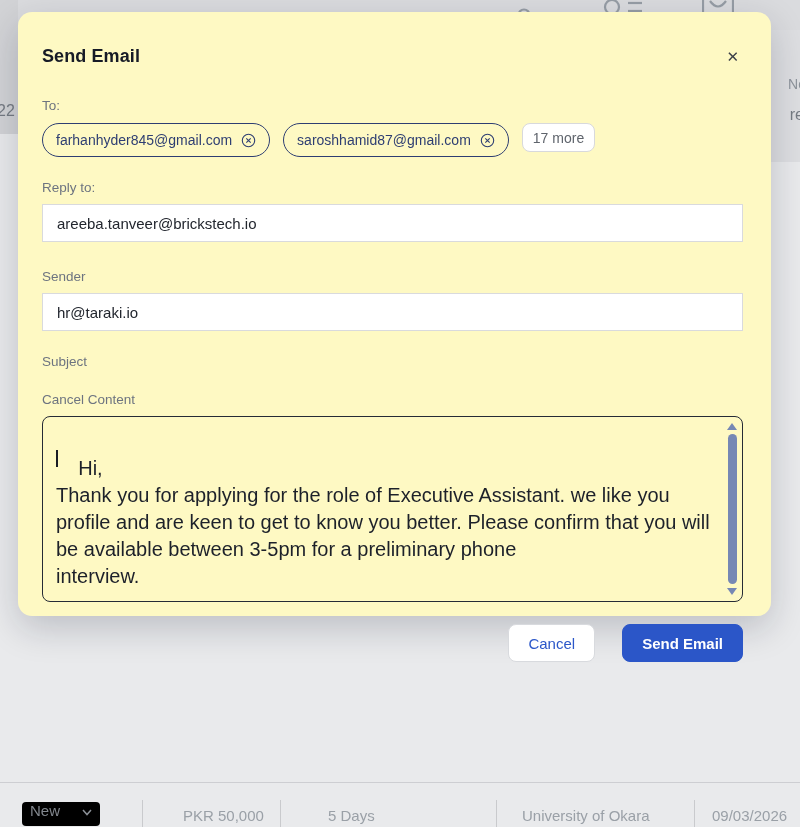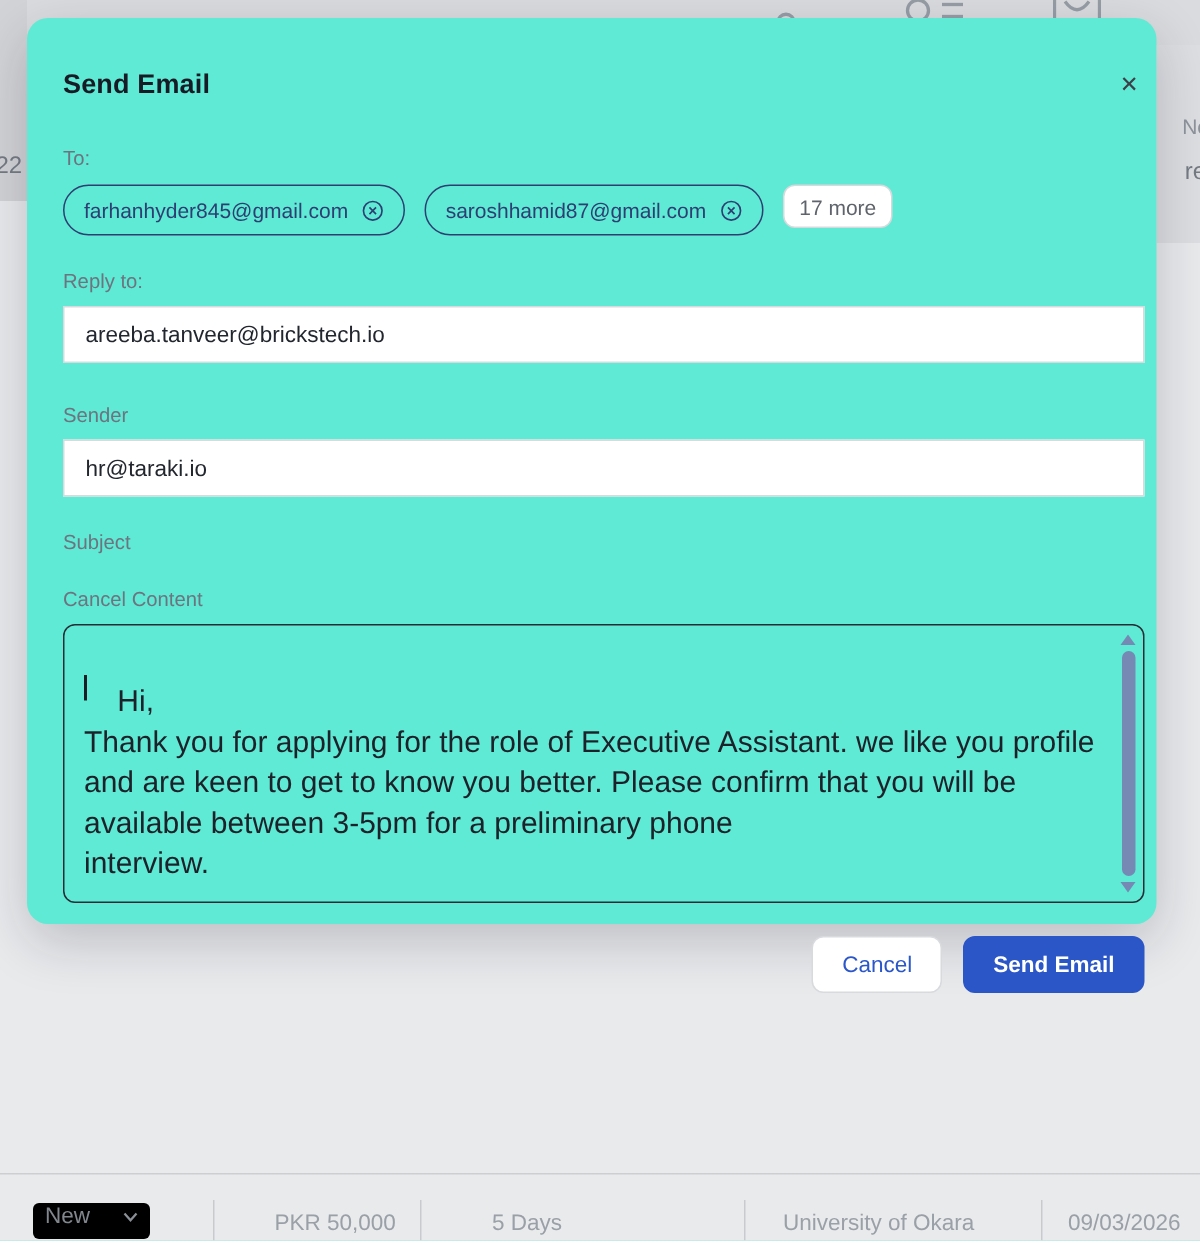--- a/index.html
+++ b/index.html
@@ -40,23 +40,23 @@
   .bg-select {
     position: absolute; left: 22px; top: 2px; width: 78px; height: 24px;
     background: #000000; border-radius: 4px;
     display: flex; align-items: flex-start; justify-content: space-between;
     padding: 0 8px; box-sizing: border-box;
     font-size: 15px; color: #82878e;
   }
   
   .modal {
     position: absolute; left: 18px; top: 12px; width: 753px; height: 604px;
-    background: #5eead4; border-radius: 14px;
+    background: #fef9c3; border-radius: 14px;
     box-shadow: 0 12px 36px rgba(15, 20, 40, 0.20);
-    box-sizing: border-box; padding: 34px 8px 0 24px;
+    box-sizing: border-box; padding: 34px 28px 0 24px;
   }
   .modal-header { display: flex; justify-content: space-between; align-items: flex-start; }
   .modal-title { font-size: 18px; font-weight: bold; color: #171b26; letter-spacing: 0.1px; }
   .modal-close {
     font-size: 15px; color: #3c4048; cursor: pointer; line-height: 18px;
     background: none; border: none; padding: 2px 4px; font-family: inherit;
   }
   .field-label { margin-top: 23px; font-size: 13.5px; color: #6d7480; }
   .field-label.first { margin-top: 30px; }
   .field-label.sender-gap { margin-top: 27px; }
@@ -105,21 +105,21 @@
   .sb-arrow-down {
     position: absolute; bottom: 3px; left: 2px; width: 0; height: 0;
     border-left: 5px solid transparent; border-right: 5px solid transparent;
     border-top: 7px solid #7688b4; cursor: pointer;
   }
   .sb-thumb {
     position: absolute; top: 14px; bottom: 14px; left: 3px; width: 9px;
     background: #7688b4; border-radius: 5px; cursor: grab;
   }
   
-  .actions { margin-top: 22px; display: flex; justify-content: flex-end; gap: 14px; }
+  .actions { margin-top: 22px; display: flex; justify-content: flex-end; gap: 27px; }
   .btn {
     height: 38px; border-radius: 8px; font-size: 15px; cursor: pointer;
     font-family: "Liberation Sans", sans-serif;
     display: flex; align-items: center; justify-content: center;
   }
   .btn-cancel {
     background: #ffffff; border: 1px solid #d8dade; color: #2b57c9;
     padding: 0 19px; font-weight: 500;
   }
   .btn-send {

